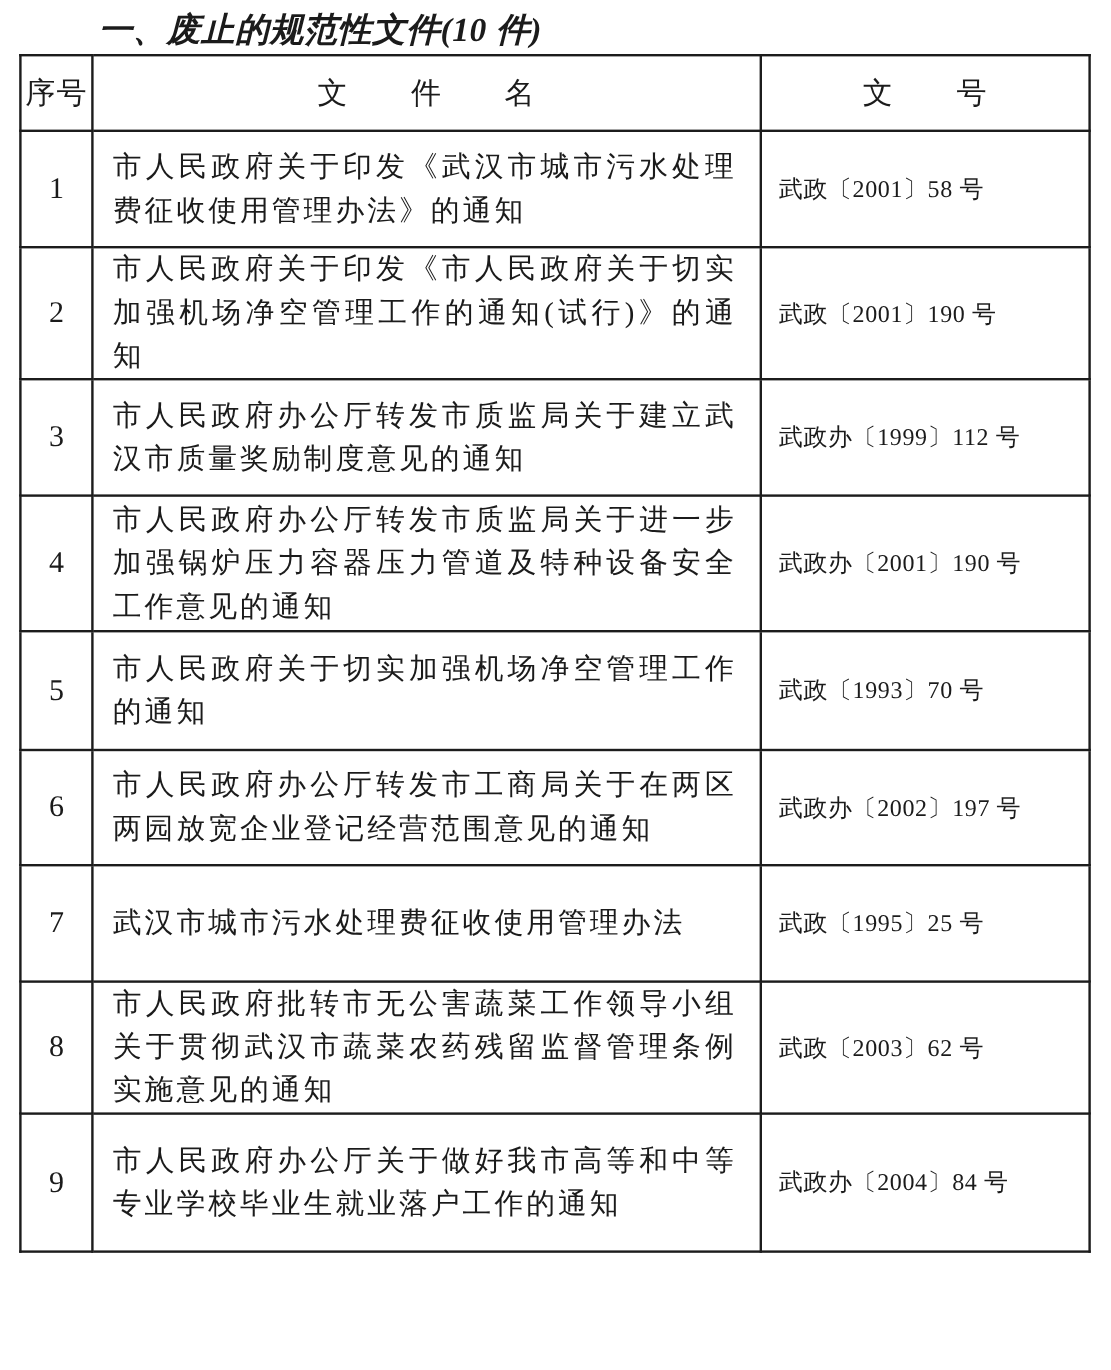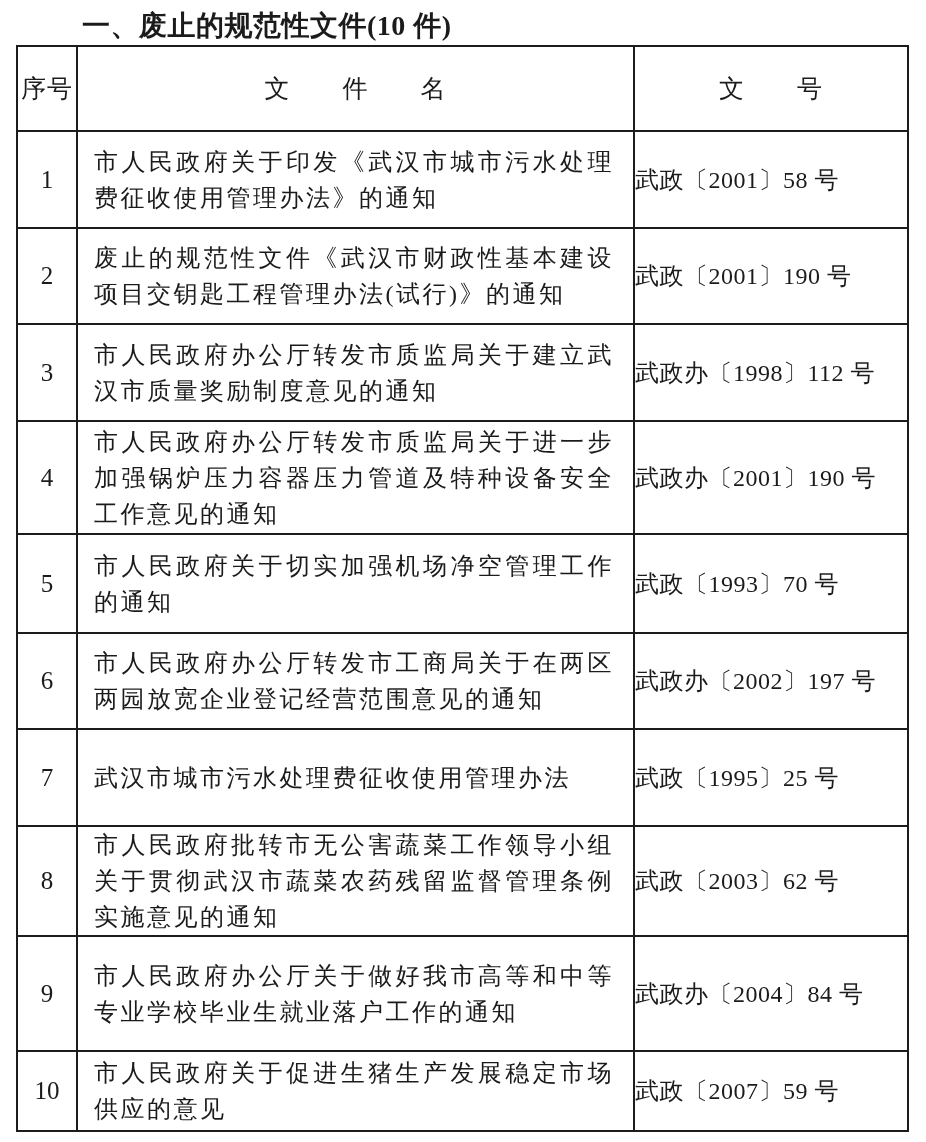--- a/index.html
+++ b/index.html
@@ -11,57 +11,59 @@
     color: #1b1b1b;
     overflow: hidden;
   }
   .page-title {
     margin: 10px 0 0 82px;
     height: 35px;
     line-height: 32px;
     font-size: 28px;
     font-weight: bold;
     letter-spacing: 0.5px;
+    font-style: italic;
   }
   table.doc-table {
     border-collapse: collapse;
     table-layout: fixed;
     margin-left: 16px;
     width: 891px;
   }
   .col-no     { width: 60px; }
   .col-name   { width: 557px; }
   .col-number { width: 274px; }
   th, td {
     border: 2px solid #1c1c1c;
     vertical-align: middle;
     font-weight: normal;
   }
-  thead tr { height: 85px; padding-left: 43px; }
+  thead tr { height: 63px; padding-left: 43px; }
   th {
     font-size: 25px;
     text-align: center;
     letter-spacing: 1px;
   }
   td.cell-no {
     font-size: 25px;
     text-align: center;
   }
   td.cell-name {
     font-size: 24px;
     line-height: 36px;
     letter-spacing: 2.5px;
     text-align: justify;
     text-justify: inter-character;
     padding: 0 19px 0 16px;
     word-break: break-all;
   }
   td.cell-number {
-    font-size: 24px;
+    font-size: 20px;
     letter-spacing: 0.5px;
+    padding-left: 14px;
     white-space: nowrap;
   }
   tbody tr:nth-child(1)  { height: 97px; }
   tbody tr:nth-child(2)  { height: 96px; }
   tbody tr:nth-child(3)  { height: 97px; }
   tbody tr:nth-child(4)  { height: 113px; }
   tbody tr:nth-child(5)  { height: 99px; }
   tbody tr:nth-child(6)  { height: 96px; }
   tbody tr:nth-child(7)  { height: 97px; }
   tbody tr:nth-child(8)  { height: 110px; }
@@ -87,27 +89,27 @@
     </tr>
   </thead>
   <tbody>
     <tr>
       <td class="cell-no">1</td>
       <td class="cell-name">市人民政府关于印发《武汉市城市污水处理费征收使用管理办法》的通知</td>
       <td class="cell-number">武政〔2001〕58 号</td>
     </tr>
     <tr>
       <td class="cell-no">2</td>
-      <td class="cell-name">废止的规范性文件《武汉市财政性基本建设项目交钥匙工程管理办法(试行)》的通知</td>
+      <td class="cell-name">市人民政府关于印发《市人民政府关于切实加强机场净空管理工作的通知(试行)》的通知</td>
       <td class="cell-number">武政〔2001〕190 号</td>
     </tr>
     <tr>
       <td class="cell-no">3</td>
       <td class="cell-name">市人民政府办公厅转发市质监局关于建立武汉市质量奖励制度意见的通知</td>
-      <td class="cell-number">武政办〔1998〕112 号</td>
+      <td class="cell-number">武政办〔1999〕112 号</td>
     </tr>
     <tr>
       <td class="cell-no">4</td>
       <td class="cell-name">市人民政府办公厅转发市质监局关于进一步加强锅炉压力容器压力管道及特种设备安全工作意见的通知</td>
       <td class="cell-number">武政办〔2001〕190 号</td>
     </tr>
     <tr>
       <td class="cell-no">5</td>
       <td class="cell-name">市人民政府关于切实加强机场净空管理工作的通知</td>
       <td class="cell-number">武政〔1993〕70 号</td>
@@ -125,19 +127,14 @@
     <tr>
       <td class="cell-no">8</td>
       <td class="cell-name">市人民政府批转市无公害蔬菜工作领导小组关于贯彻武汉市蔬菜农药残留监督管理条例实施意见的通知</td>
       <td class="cell-number">武政〔2003〕62 号</td>
     </tr>
     <tr>
       <td class="cell-no">9</td>
       <td class="cell-name">市人民政府办公厅关于做好我市高等和中等专业学校毕业生就业落户工作的通知</td>
       <td class="cell-number">武政办〔2004〕84 号</td>
     </tr>
-    <tr>
-      <td class="cell-no">10</td>
-      <td class="cell-name">市人民政府关于促进生猪生产发展稳定市场供应的意见</td>
-      <td class="cell-number">武政〔2007〕59 号</td>
-    </tr>
   </tbody>
 </table>
 
 </body></html>

